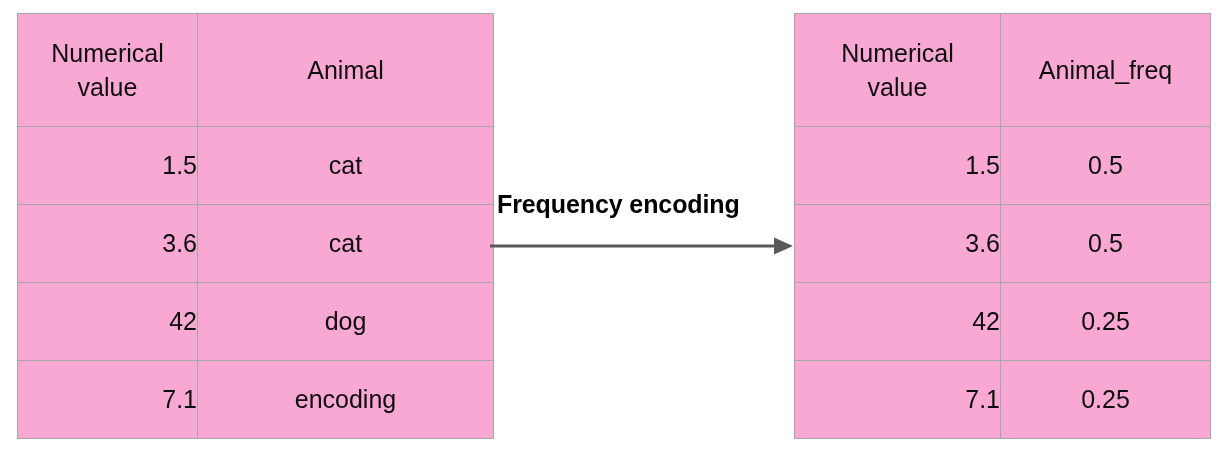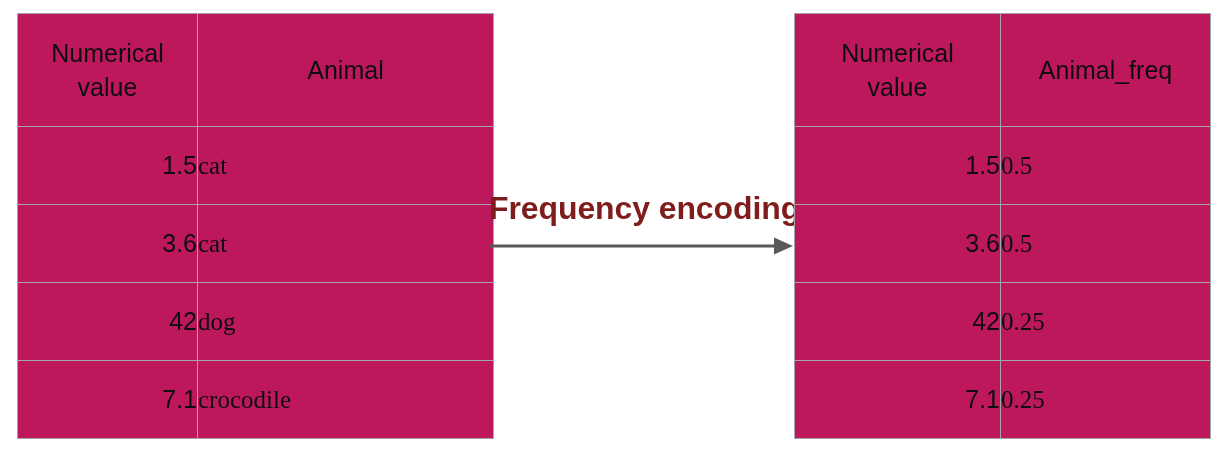--- a/index.html
+++ b/index.html
@@ -18,21 +18,21 @@
     position: relative;
     width: 1222px;
     height: 462px;
   }
 
   
   .data-table {
     position: absolute;
     border-collapse: collapse;
     table-layout: fixed;
-    background: #be185d;
+    background: #f9a8d4;
   }
   .data-table td,
   .data-table th {
     border: 1.6px solid #a6a6a6;
     padding: 0;
     font-weight: normal;
     font-size: 25px;
     line-height: 31px;
     color: #0d0d0d;
     vertical-align: middle;
@@ -64,42 +64,41 @@
     display: block;
     line-height: 34px;
   }
   .body-row td {
     height: 77px;
   }
   .cell-center {
     text-align: right;
   }
   .cell-left {
-    text-align: left;
+    text-align: center;
     padding-left: 14px;
-    font-family: Liberation Serif, serif;
   }
 
   
   #transform-annotation {
     position: absolute;
     left: 488px;
     top: 190px;
     width: 310px;
     height: 72px;
   }
   #transform-label {
     position: absolute;
-    left: 1px;
+    left: 9px;
     top: 0px;
-    font-size: 32px;
+    font-size: 25px;
     font-weight: bold;
     letter-spacing: -0.1px;
     white-space: nowrap;
-    color: #7f1d1d;
+    color: #000000;
   }
   #transform-arrow {
     position: absolute;
     left: 0px;
     top: 44px;
     width: 310px;
     height: 24px;
     display: block;
   }
 </style>
@@ -130,21 +129,21 @@
       <tr class="body-row">
         <td class="cell-center">3.6</td>
         <td class="cell-left">cat</td>
       </tr>
       <tr class="body-row">
         <td class="cell-center">42</td>
         <td class="cell-left">dog</td>
       </tr>
       <tr class="body-row">
         <td class="cell-center">7.1</td>
-        <td class="cell-left">crocodile</td>
+        <td class="cell-left">encoding</td>
       </tr>
     </tbody>
   </table>
 
   <div id="transform-annotation">
     <div id="transform-label">Frequency encoding</div>
     <svg id="transform-arrow" viewBox="0 0 310 24">
       <line x1="2" y1="12" x2="288" y2="12" stroke="#595959" stroke-width="3"></line>
       <polygon points="286,3.5 305,12 286,20.5" fill="#595959"></polygon>
     </svg>

